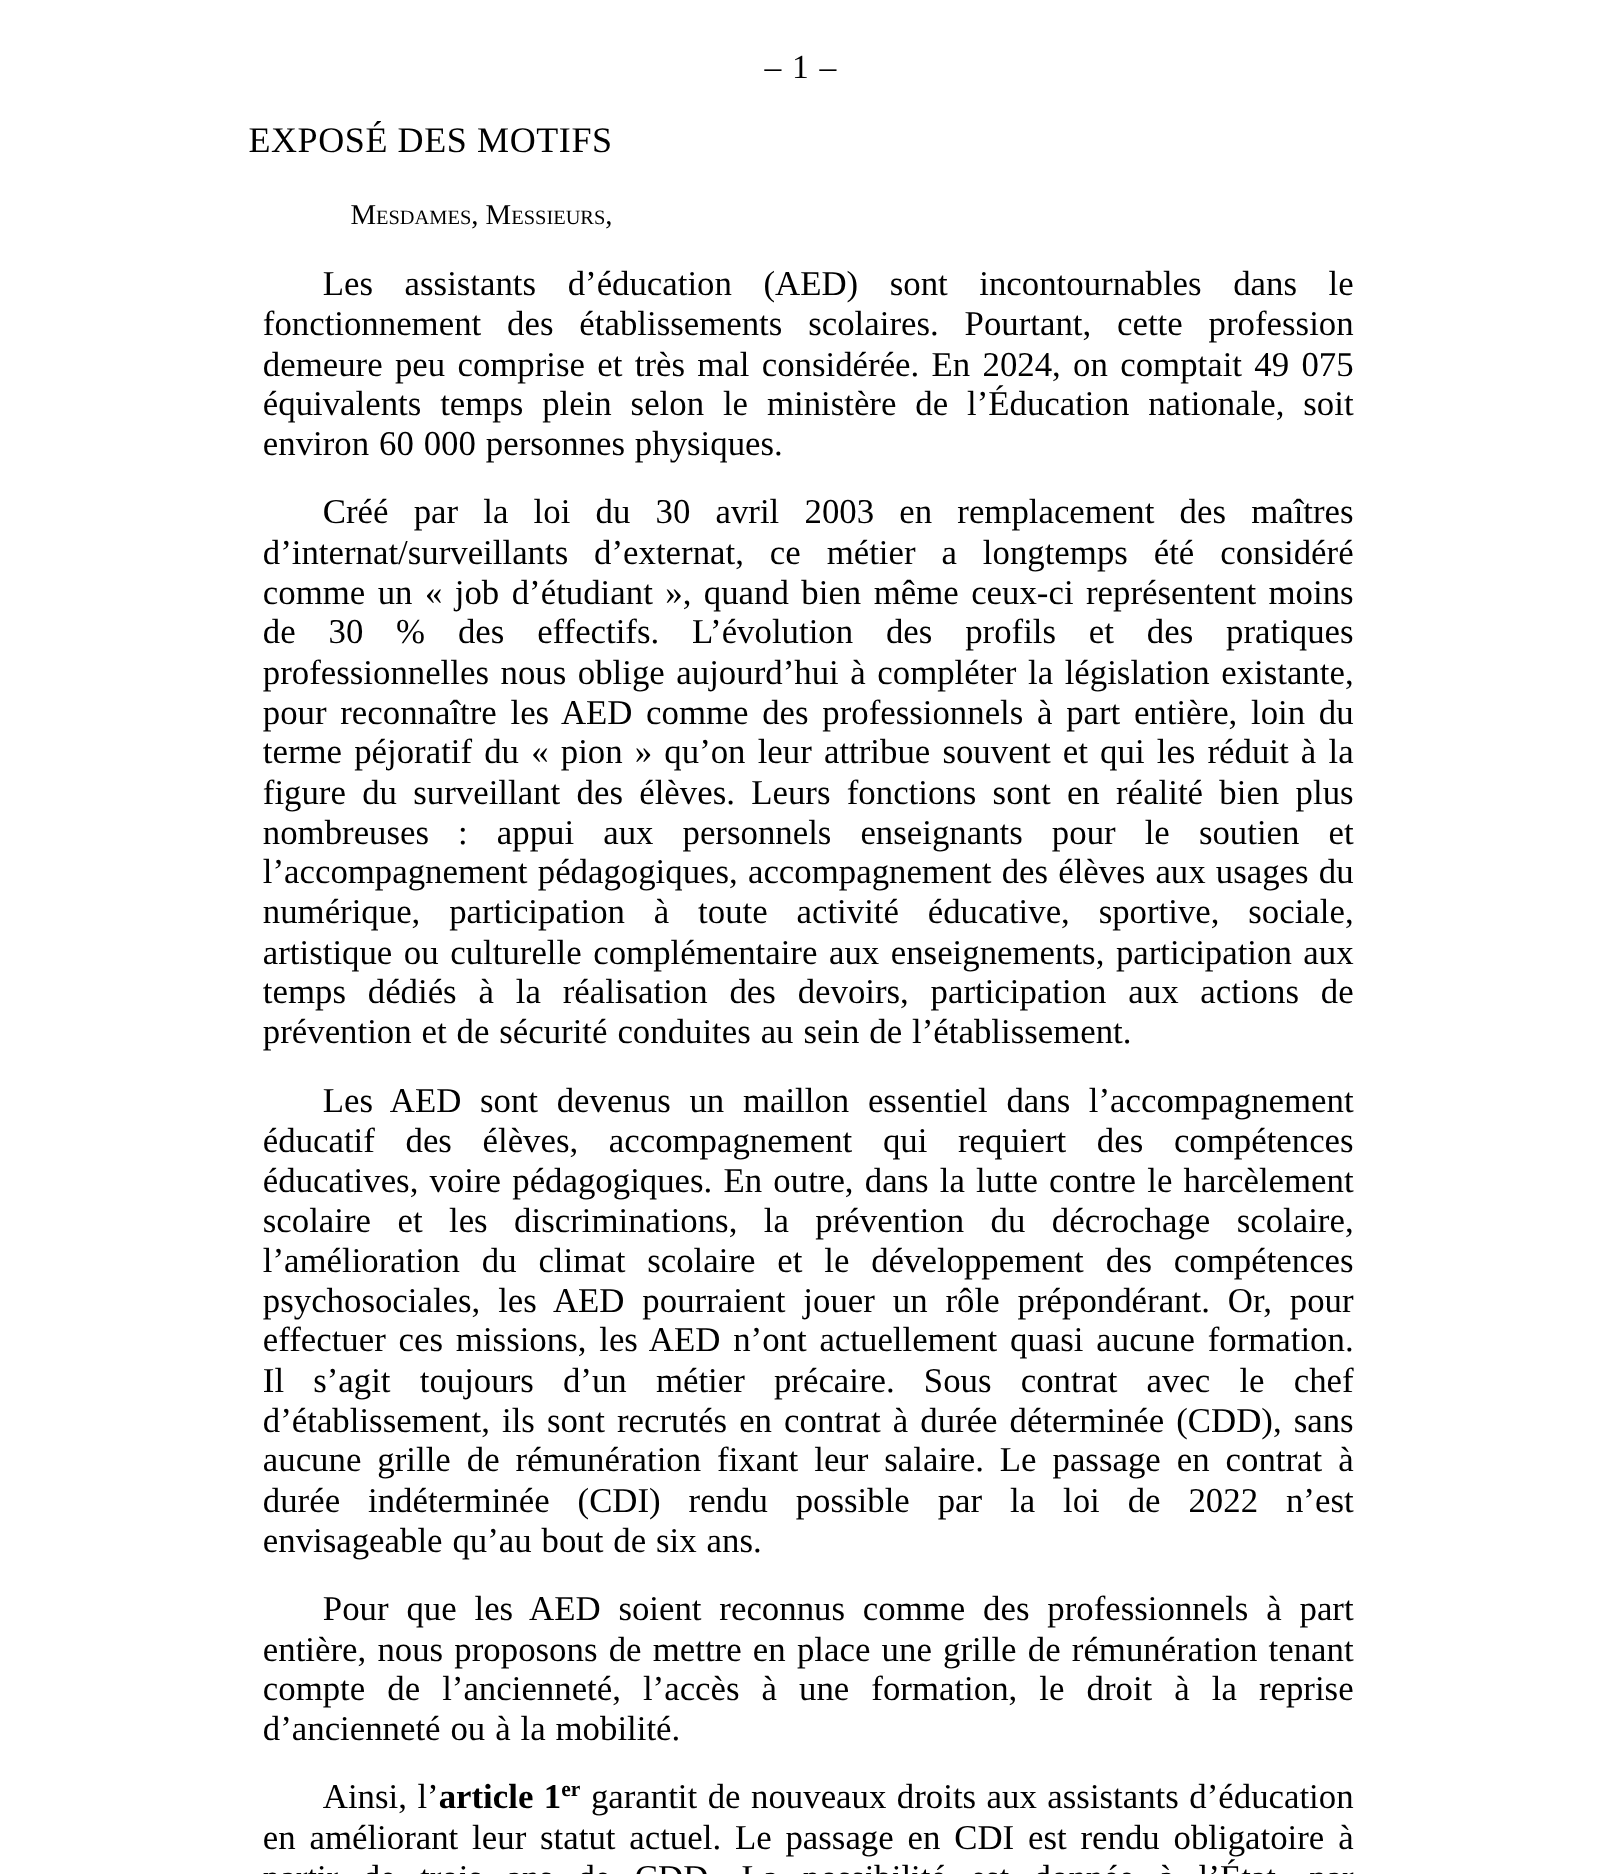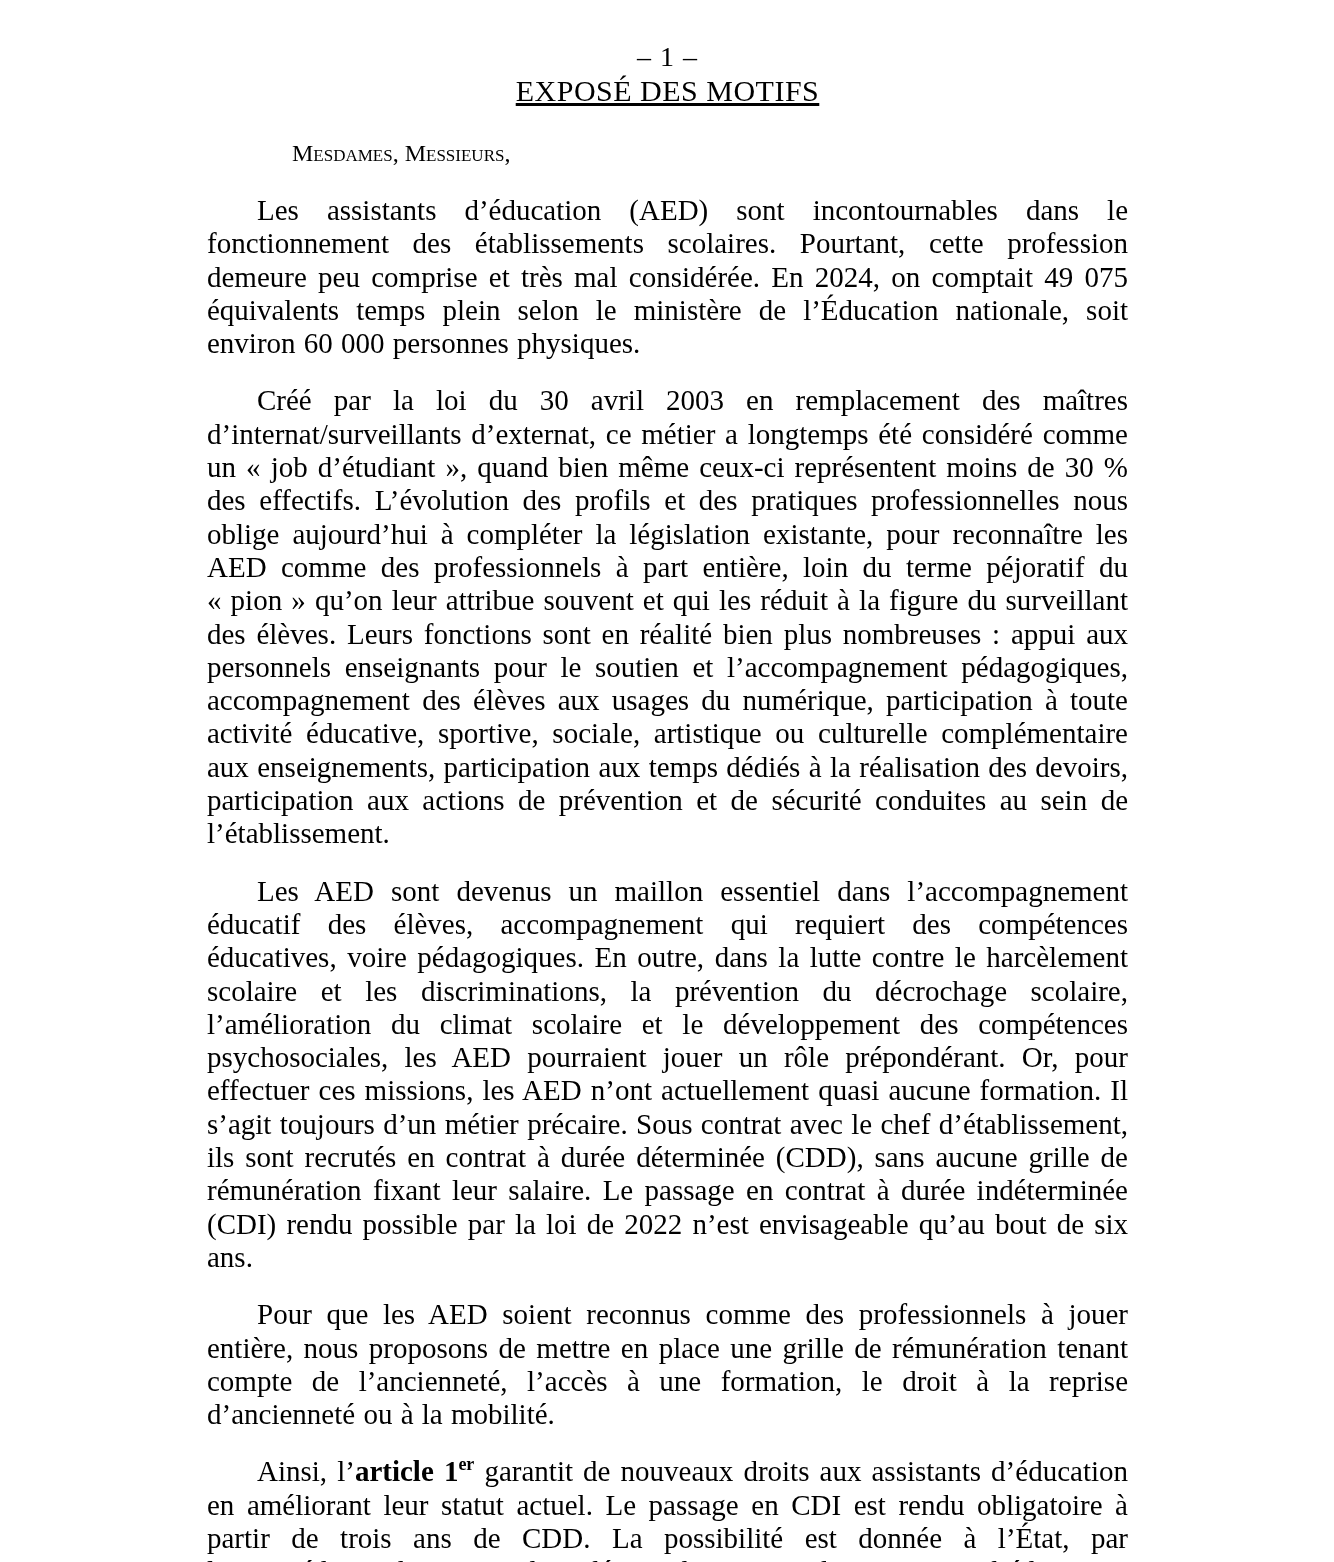--- a/index.html
+++ b/index.html
@@ -18,36 +18,35 @@
     box-sizing: border-box;
     padding: 42px 206px 0 207px;
   }
   .page-number {
     text-align: center;
     font-size: 28px;
     line-height: 30px;
     letter-spacing: 1px;
   }
   .doc-title {
-    text-align: center;
+    text-align: left;
     font-size: 30px;
     line-height: 36px;
-    margin-top: 1px;
+    margin-top: 28px;
     letter-spacing: 0.5px;
-    text-decoration: underline;
   }
   .salutation {
     margin-top: 28px;
     padding-left: 85px;
     font-variant: small-caps;
     font-size: 24px;
     line-height: 33px;
   }
   .para {
-    margin: 24px 0 0 0;
+    margin: 24px 0 0 12px;
     font-size: 29px;
     line-height: 33.3px;
     text-align: justify;
     text-indent: 50px;
     word-spacing: 1px;
   }
   .para.justify-last {
     text-align-last: justify;
   }
   .para b sup {
@@ -66,17 +65,17 @@
   <div class="doc-title">EXPOSÉ DES MOTIFS</div>
 
   <div class="salutation">Mesdames, Messieurs,</div>
 
   <p class="para">Les assistants d’éducation (AED) sont incontournables dans le fonctionnement des établissements scolaires. Pourtant, cette profession demeure peu comprise et très mal considérée. En 2024, on comptait 49&nbsp;075 équivalents temps plein selon le ministère de l’Éducation nationale, soit environ 60&nbsp;000 personnes physiques.</p>
 
   <p class="para">Créé par la loi du 30 avril 2003 en remplacement des maîtres d’internat/surveillants d’externat, ce métier a longtemps été considéré comme un «&nbsp;job d’étudiant&nbsp;», quand bien même ceux-ci représentent moins de 30&nbsp;% des effectifs. L’évolution des profils et des pratiques professionnelles nous oblige aujourd’hui à compléter la législation existante, pour reconnaître les AED comme des professionnels à part entière, loin du terme péjoratif du «&nbsp;pion&nbsp;» qu’on leur attribue souvent et qui les réduit à la figure du surveillant des élèves. Leurs fonctions sont en réalité bien plus nombreuses&nbsp;: appui aux personnels enseignants pour le soutien et l’accompagnement pédagogiques, accompagnement des élèves aux usages du numérique, participation à toute activité éducative, sportive, sociale, artistique ou culturelle complémentaire aux enseignements, participation aux temps dédiés à la réalisation des devoirs, participation aux actions de prévention et de sécurité conduites au sein de l’établissement.</p>
 
   <p class="para">Les AED sont devenus un maillon essentiel dans l’accompagnement éducatif des élèves, accompagnement qui requiert des compétences éducatives, voire pédagogiques. En outre, dans la lutte contre le harcèlement scolaire et les discriminations, la prévention du décrochage scolaire, l’amélioration du climat scolaire et le développement des compétences psychosociales, les AED pourraient jouer un rôle prépondérant. Or, pour effectuer ces missions, les AED n’ont actuellement quasi aucune formation. Il s’agit toujours d’un métier précaire. Sous contrat avec le chef d’établissement, ils sont recrutés en contrat à durée déterminée (CDD), sans aucune grille de rémunération fixant leur salaire. Le passage en contrat à durée indéterminée (CDI) rendu possible par la loi de 2022 n’est envisageable qu’au bout de six ans.</p>
 
-  <p class="para">Pour que les AED soient reconnus comme des professionnels à jouer entière, nous proposons de mettre en place une grille de rémunération tenant compte de l’ancienneté, l’accès à une formation, le droit à la reprise d’ancienneté ou à la mobilité.</p>
+  <p class="para">Pour que les AED soient reconnus comme des professionnels à part entière, nous proposons de mettre en place une grille de rémunération tenant compte de l’ancienneté, l’accès à une formation, le droit à la reprise d’ancienneté ou à la mobilité.</p>
 
   <p class="para justify-last"><span>Ainsi, l’</span><b><span>article 1</span><sup>er</sup></b><span> garantit de nouveaux droits aux assistants d’éducation en améliorant leur statut actuel. Le passage en CDI est rendu obligatoire à partir de trois ans de CDD. La possibilité est donnée à l’État, par l’intermédiaire du recteur d’académie, de recruter des assistants d’éducation. Une formation</span></p>
 
 </div>
 
 </body></html>

